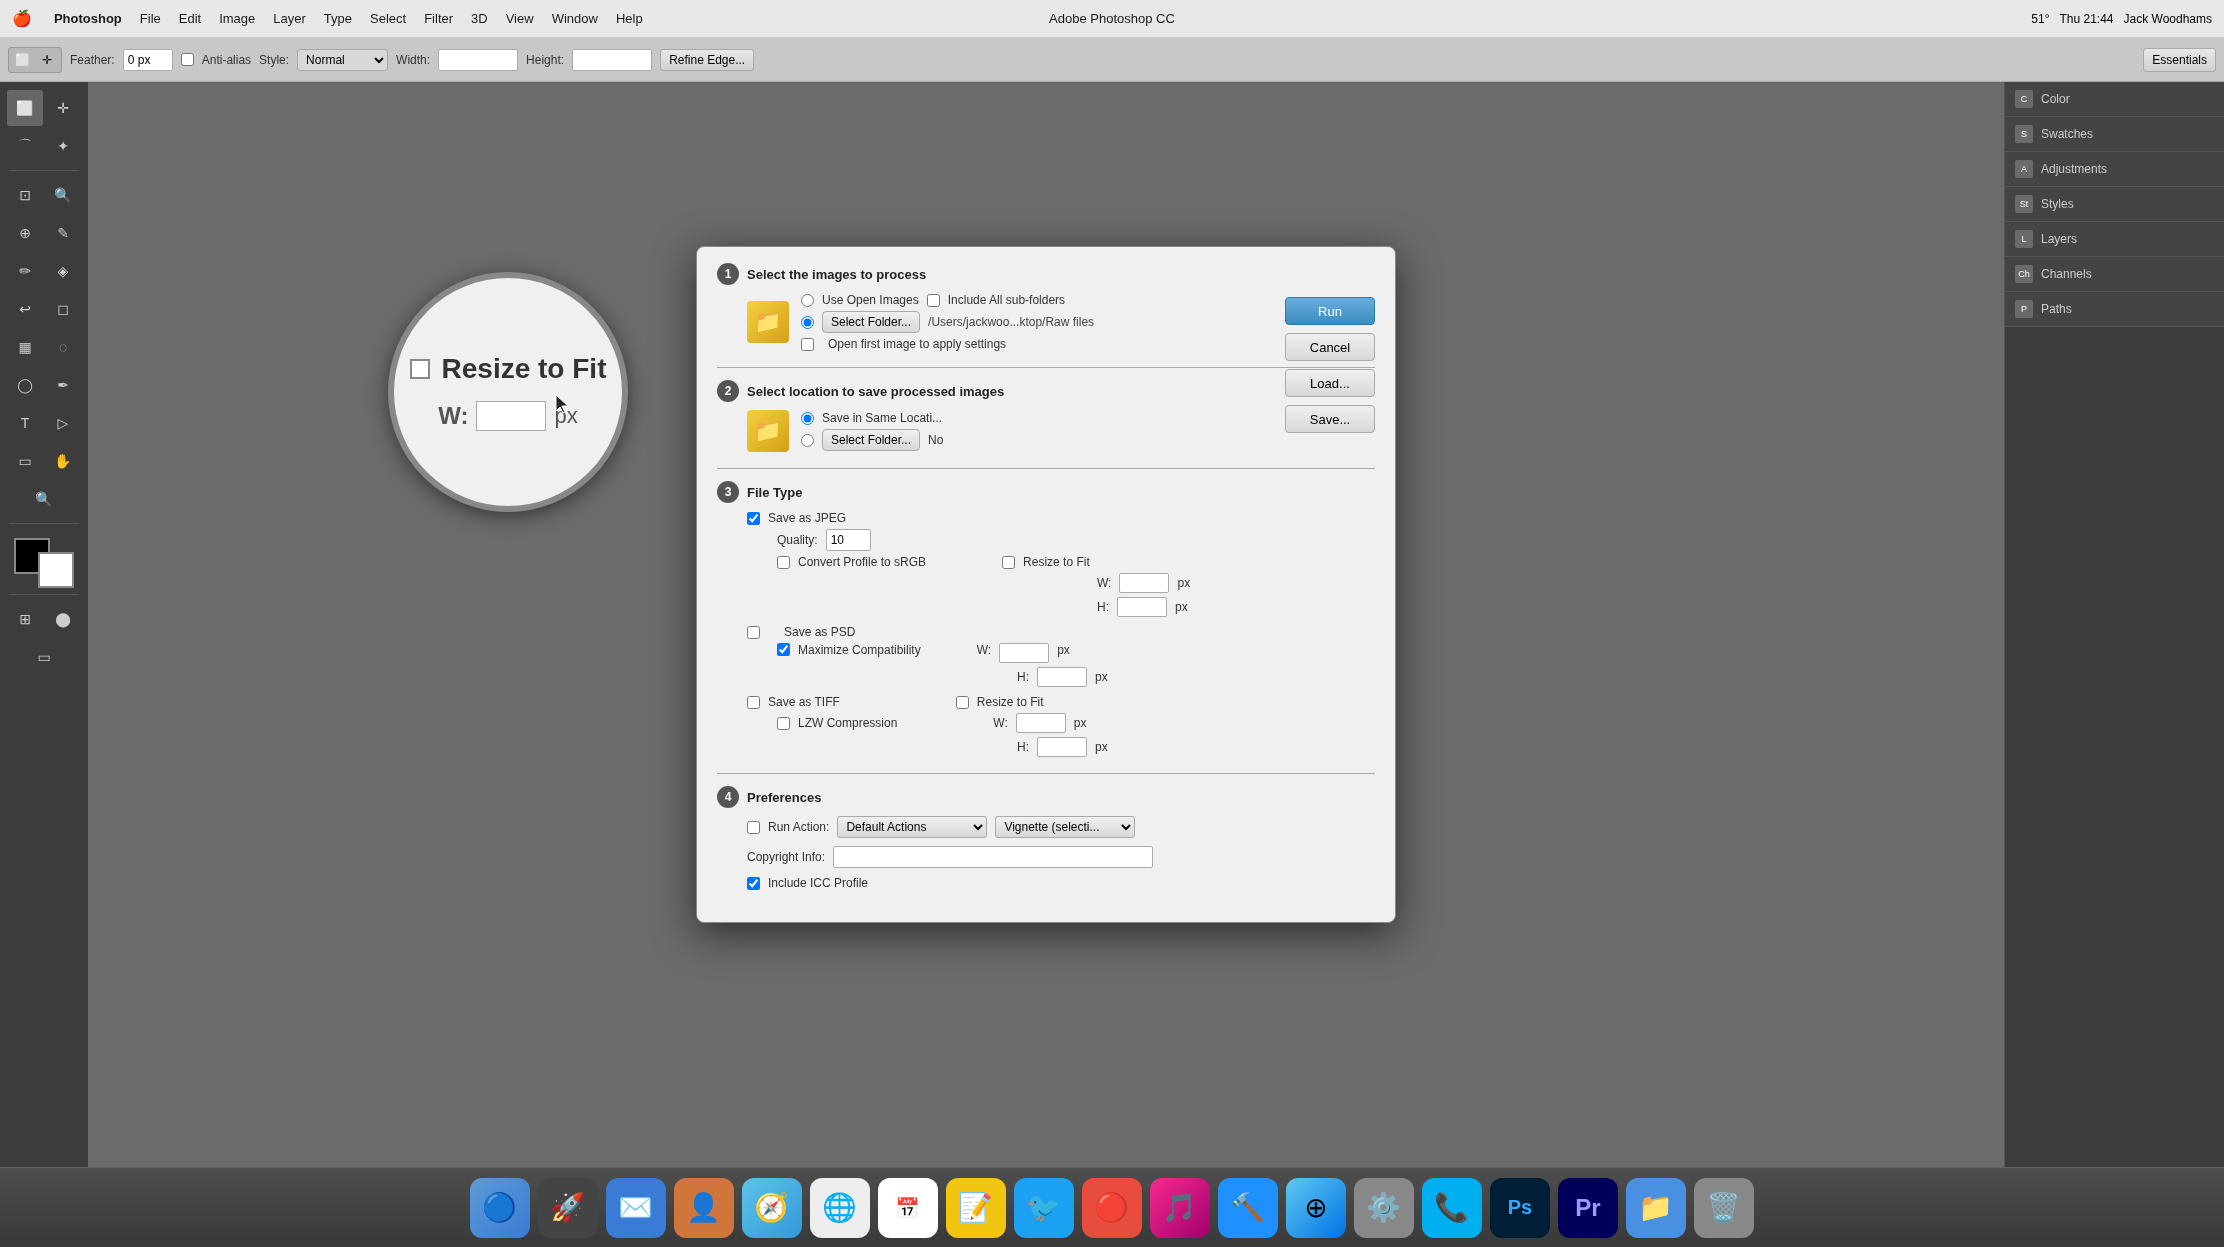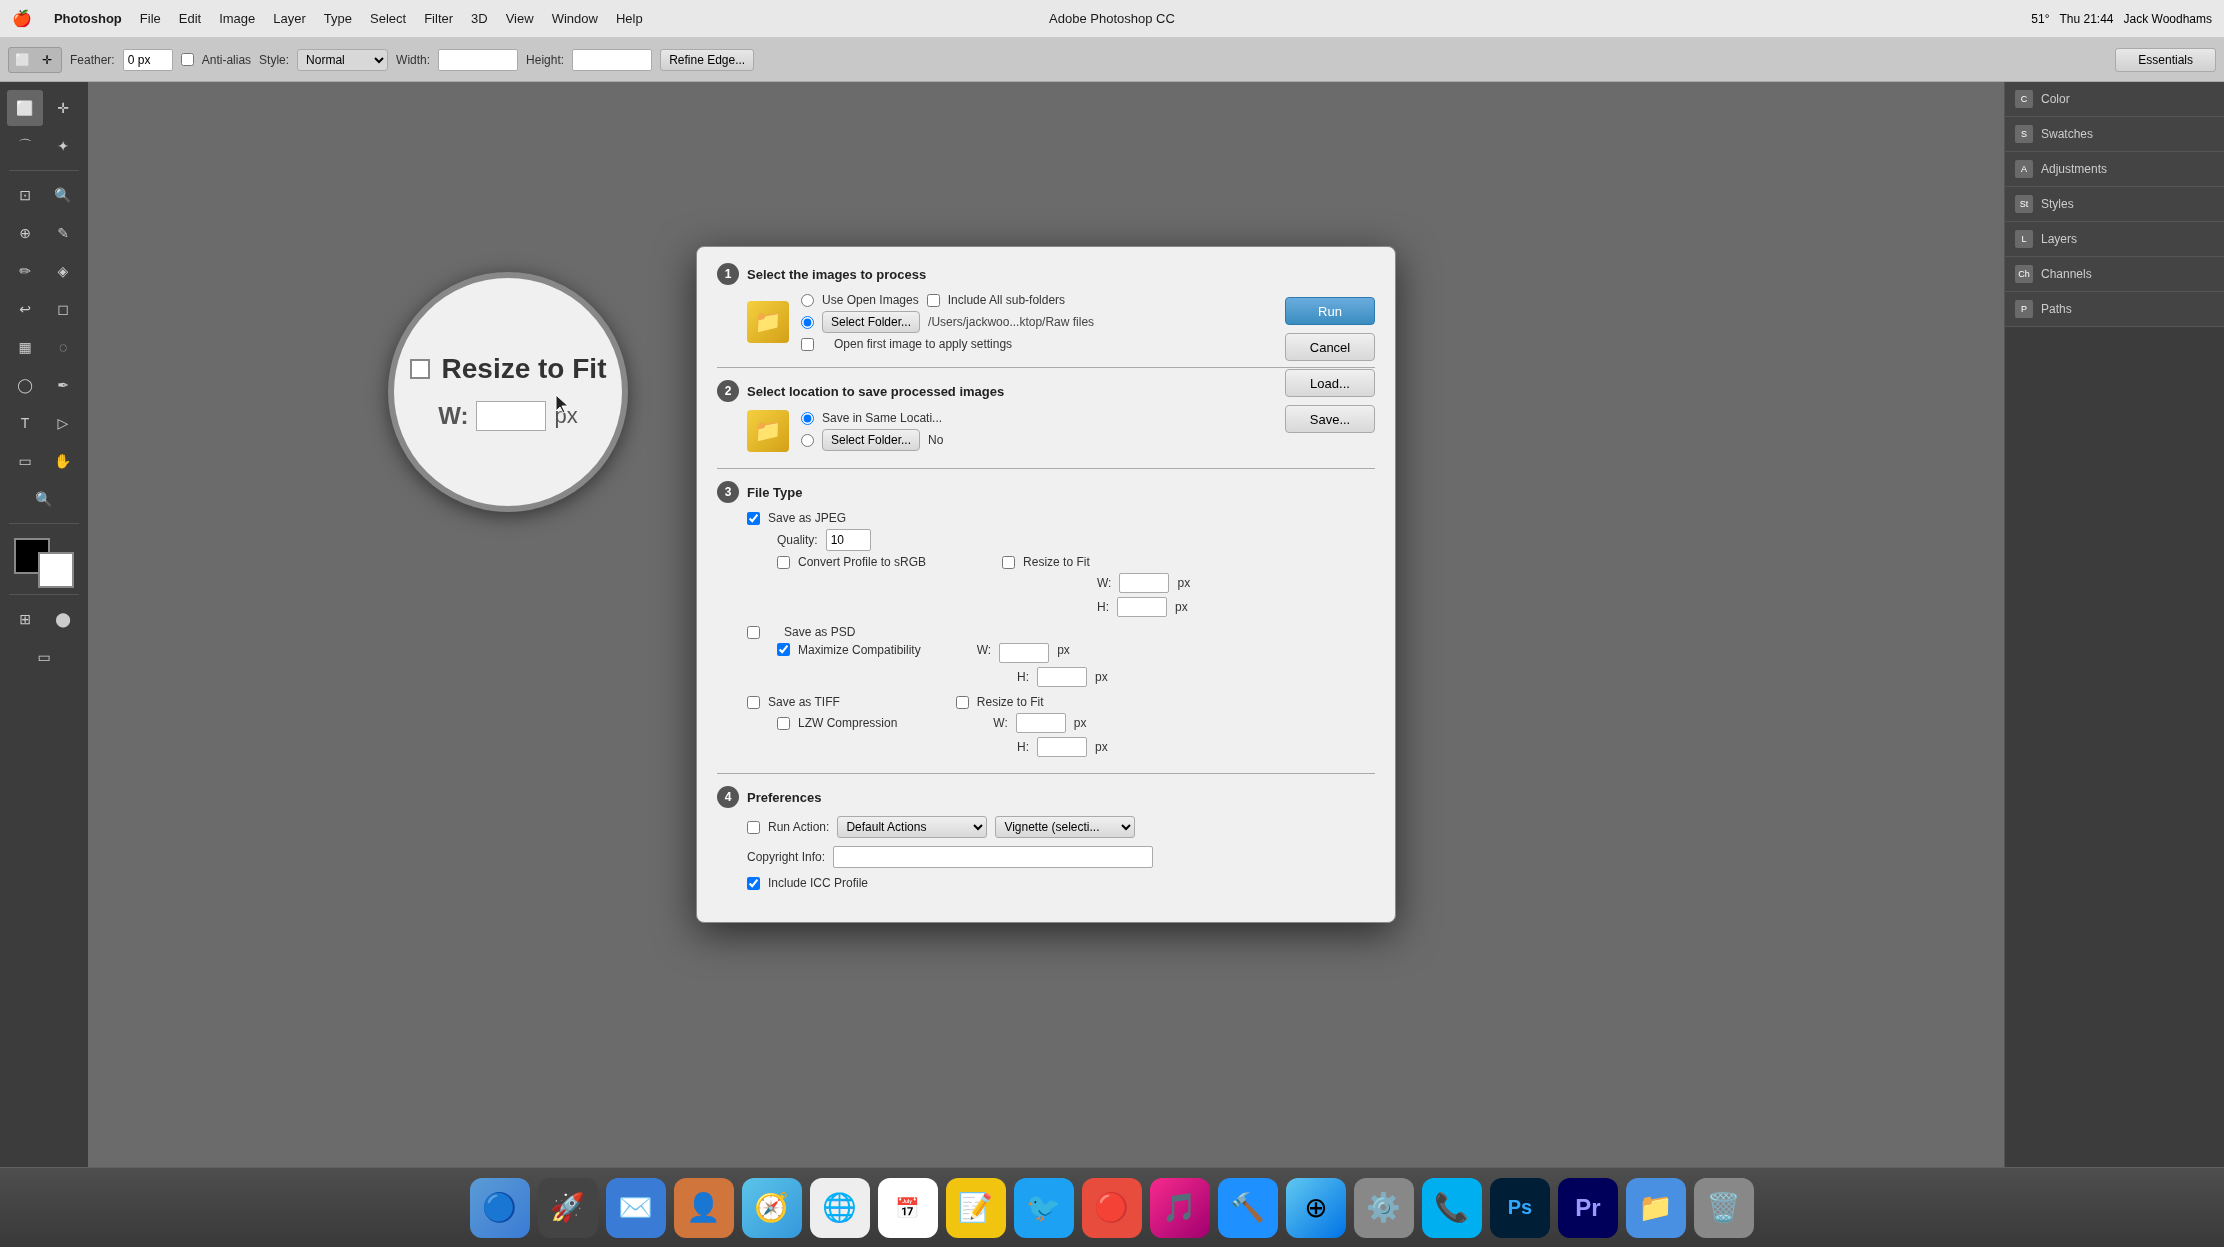--- a/index.html
+++ b/index.html
@@ -97,21 +97,21 @@
       padding: 0 8px;
       cursor: pointer;
     }
     #essentials-btn {
       margin-left: auto;
       background: linear-gradient(to bottom, #e8e8e8, #d0d0d0);
       border: 1px solid #aaa;
       border-radius: 3px;
       font-size: 12px;
       height: 24px;
-      padding: 0 22px;
+      padding: 0 8px;
       cursor: pointer;
     }
 
     
     #main {
       display: flex;
       width: 100%;
       height: calc(1247px - 38px - 44px - 80px);
       position: relative;
     }
@@ -586,21 +586,21 @@
                   <input type="radio" name="img-source" style="">
                   <span class="dialog-label">Use Open Images</span>
                   <input type="checkbox" style="">
                   <span class="dialog-label">Include All sub-folders</span>
                 </div>
                 <div style="display:flex; align-items:center; gap:8px; margin-bottom:4px;">
                   <input type="radio" name="img-source" checked="" style="">
                   <button class="dialog-btn" style="width:auto;padding:0 8px;height:22px;font-size:12px;">Select Folder...</button>
                   <span class="dialog-label path-text">/Users/jackwoo...ktop/Raw files</span>
                 </div>
-                <div style="display:flex; align-items:center; gap:20px;">
+                <div style="display:flex; align-items:center; gap:14px;">
                   <input type="checkbox" style="">
                   <span class="dialog-label">Open first image to apply settings</span>
                 </div>
               </div>
             </div>
           </div>
 
           <div class="section-divider"></div>
 
           <div class="section">

